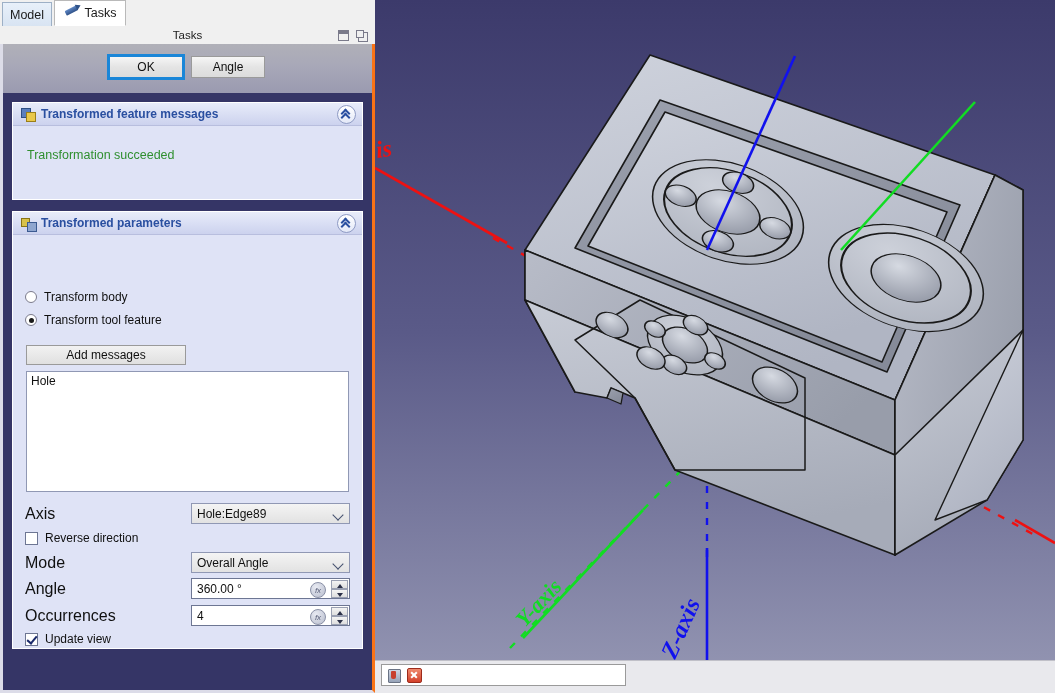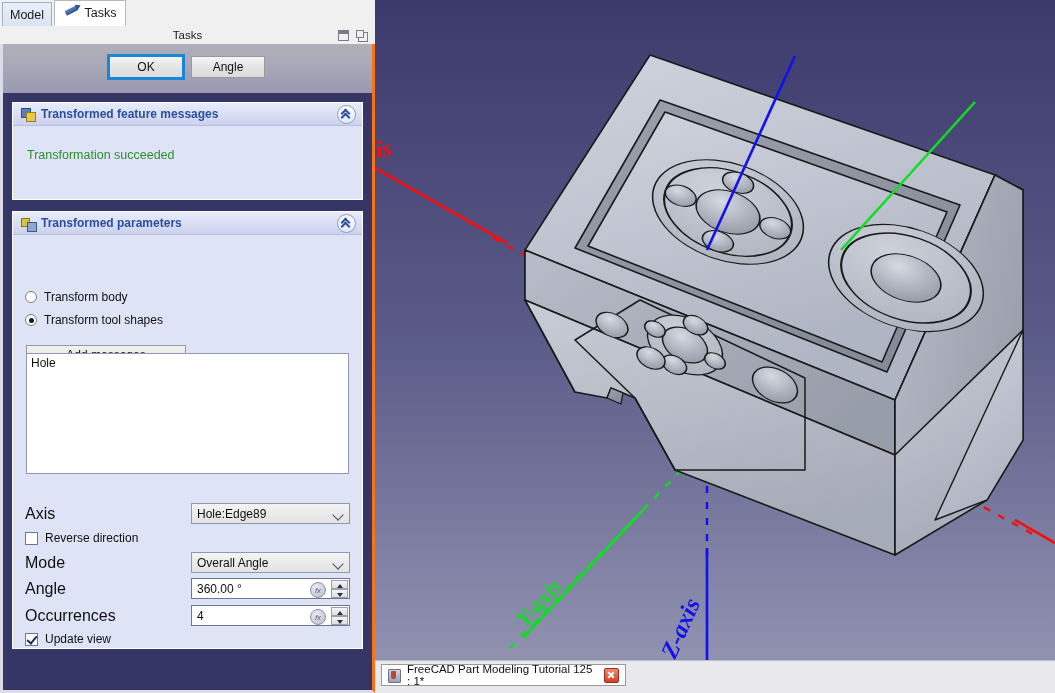--- a/index.html
+++ b/index.html
@@ -191,21 +191,21 @@
     position:absolute;top:110px;height:20px;
     background:linear-gradient(180deg,#f2f2f2 0%,#e0e0e0 100%);
     border:1px solid #9a9a9a;
     display:flex;align-items:center;justify-content:center;
     font-size:12px;color:#101010;cursor:pointer;box-sizing:border-box;
   }
   #btn-add{left:13px;width:160px;}
   #btn-remove{left:177px;width:159px;}
 
   #feature-list{
-    position:absolute;left:13px;top:118px;width:323px;height:121px;
+    position:absolute;left:13px;top:136px;width:323px;height:121px;
     background:#ffffff;border:1px solid #9098b4;
     box-sizing:border-box;overflow:hidden;
   }
   .list-item{
     padding:2px 4px;font-size:12px;color:#101010;cursor:pointer;
   }
 
   .frow{position:absolute;left:12px;width:327px;height:20px;}
   .frow .flabel{
     position:absolute;left:0;top:2px;font-size:16px;color:#101010;
@@ -370,21 +370,21 @@
 
       <div id="params-area">
 
         <div class="radio-row" style="top:11px;">
           <span class="radio"></span>
           <span class="lbl">Transform body</span>
         </div>
 
         <div class="radio-row" style="top:34px;">
           <span class="radio on"></span>
-          <span class="lbl">Transform tool shapes</span>
+          <span class="lbl">Transform tool feature</span>
         </div>
 
         <div class="featbtn" id="btn-add">
           <span>Add messages</span>
         </div>
 
         <div id="feature-list">
           <div class="list-item">Hole</div>
         </div>
 
@@ -547,15 +547,14 @@
     <text x="2" y="158" fill="#ee1111" font-family="Liberation Serif, serif" font-size="24" font-style="italic" font-weight="bold" transform="rotate(-8 2 158)">is</text>
     <text x="150" y="628" fill="#11dd22" font-family="Liberation Serif, serif" font-size="22" font-style="italic" font-weight="bold" transform="rotate(-47 150 628)">Y-axis</text>
     <text x="300" y="660" fill="#1111ee" font-family="Liberation Serif, serif" font-size="24" font-style="italic" font-weight="bold" transform="rotate(-66 300 660)">Z-axis</text>
   </svg>
 </div>
 
 <div id="tabbar-bg"></div>
 
 <div id="doc-tab">
   <span id="doc-icon"></span>
-  <span style="flex:1;">FreeCAD Part Modeling Tutorial 125 : 1*</span>
   <span id="doc-close"></span>
 </div>
 
 </body></html>

